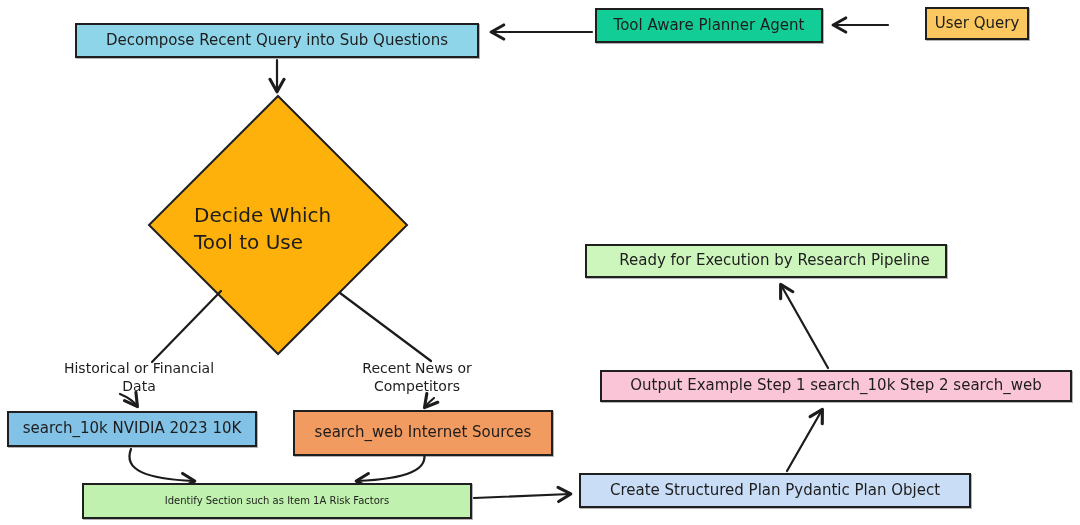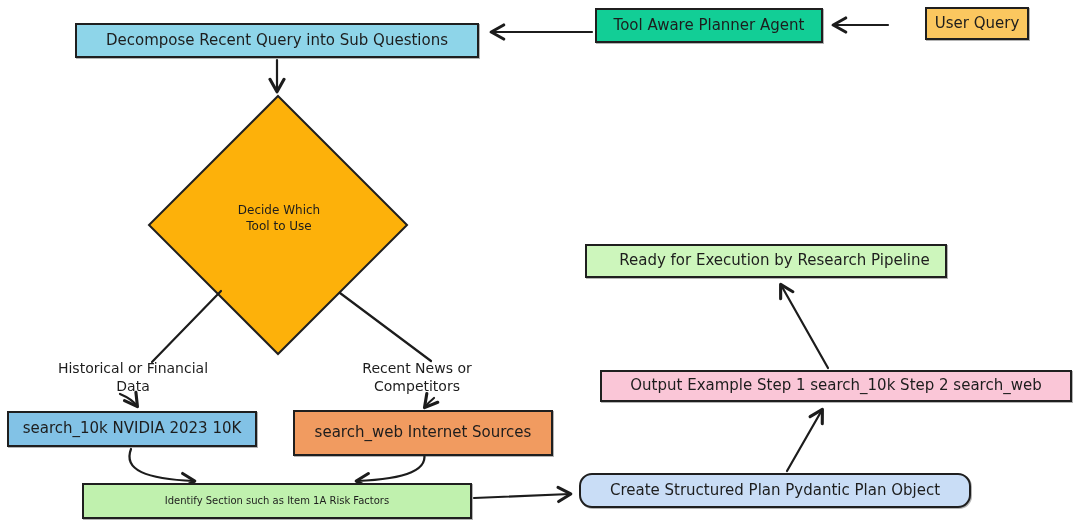--- a/index.html
+++ b/index.html
@@ -33,35 +33,35 @@
   }
   .freelabel {
     position: absolute;
     text-align: center;
     font-size: 14px;
     line-height: 1.25;
     white-space: pre-line;
   }
   .diamond-label {
     position: absolute;
-    text-align: center;
-    font-size: 12px;
+    text-align: left;
+    font-size: 20px;
     line-height: 1.35;
     white-space: pre-line;
   }
   #n-decompose   { left: 75px;  top: 23px;  width: 404px; height: 35px; }
   #n-planner     { left: 595px; top: 8px;   width: 228px; height: 35px; }
   #n-user-query  { left: 893px; top: 7px;   width: 104px; height: 33px; }
   #n-search-10k  { left: 7px;   top: 411px; width: 250px; height: 36px; }
   #n-search-web  { left: 293px; top: 410px; width: 260px; height: 46px; }
   #n-identify    { left: 82px;  top: 483px; width: 390px; height: 36px; font-size: 10px; }
-  #n-create      { left: 579px; top: 473px; width: 392px; height: 35px; border-radius: 13px; }
+  #n-create      { left: 579px; top: 473px; width: 392px; height: 35px; }
   #n-output      { left: 600px; top: 370px; width: 472px; height: 32px; }
   #n-ready       { left: 585px; top: 244px; width: 362px; height: 34px; }
-  #l-branch-left  { left: 42px;  top: 360px; width: 182px; }
+  #l-branch-left  { left: 48px;  top: 360px; width: 182px; }
   #l-branch-right { left: 352px; top: 360px; width: 130px; }
   #l-decide       { left: 194px; top: 202px; width: 170px; }
 </style>
 </head>
 <body>
 
 <div class="canvas">
 
   <svg class="wires" viewBox="0 0 1080 525" xmlns="http://www.w3.org/2000/svg">
     <defs>

